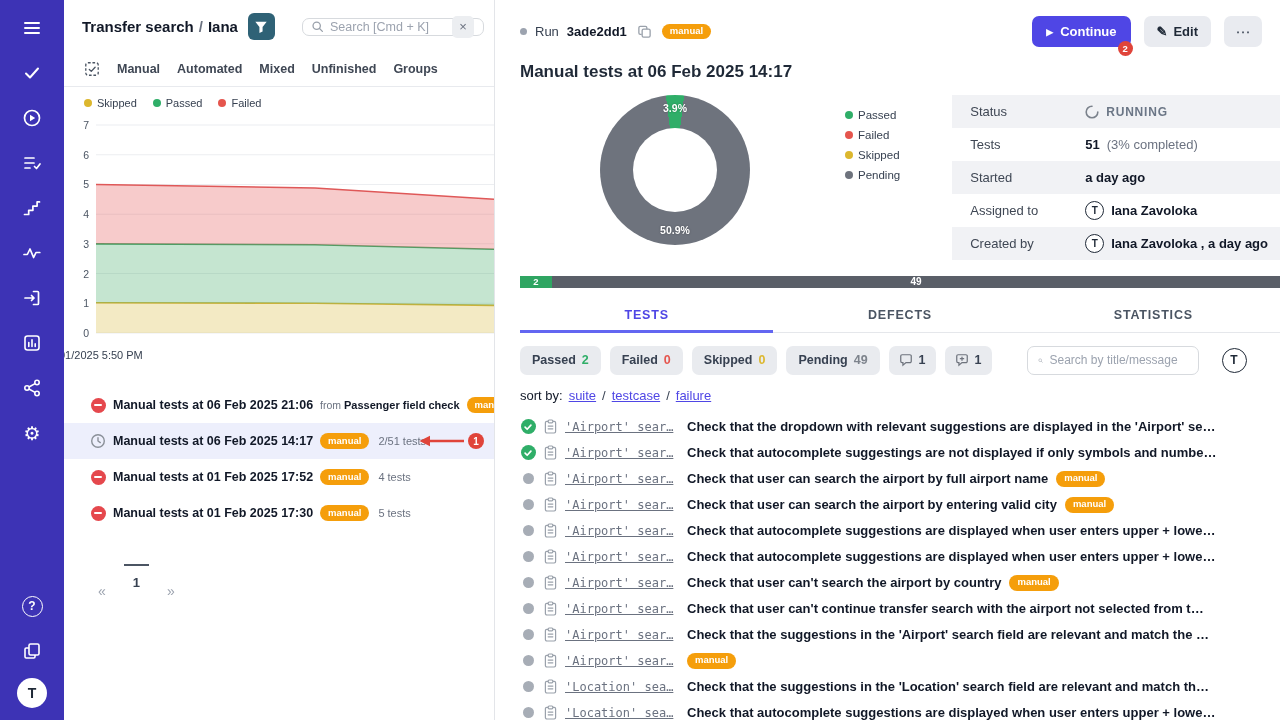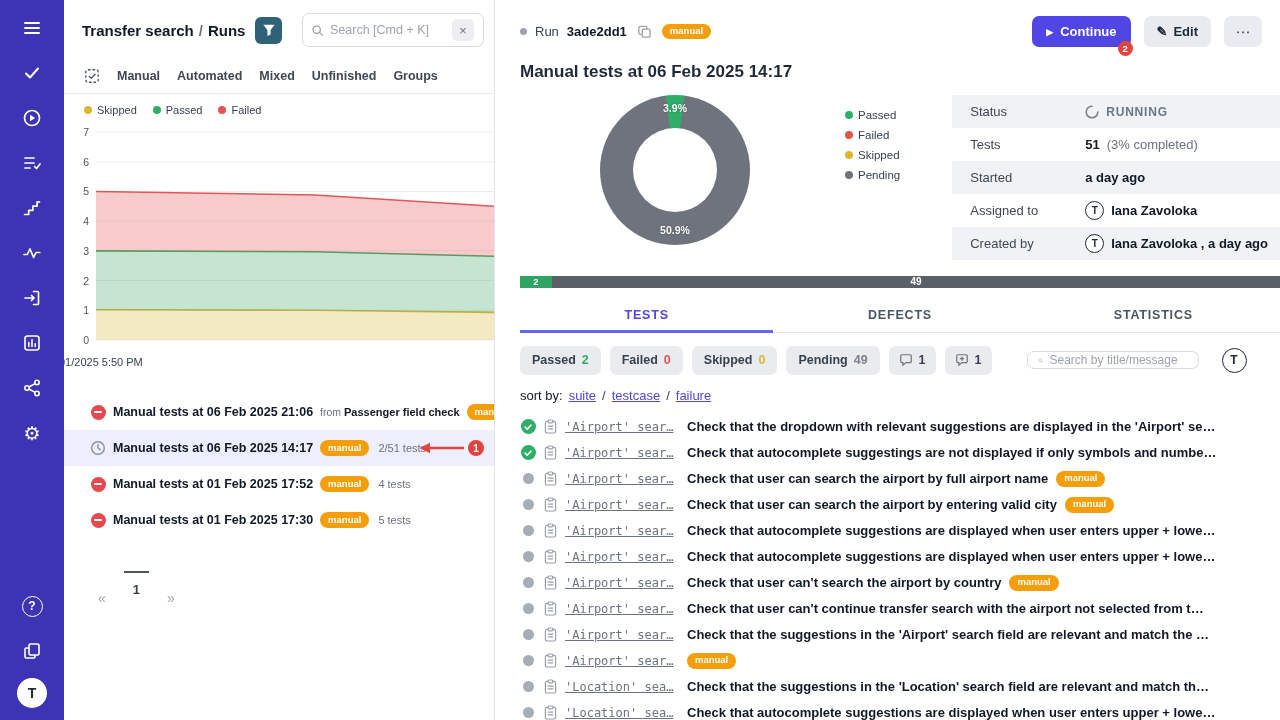--- a/index.html
+++ b/index.html
@@ -15,21 +15,21 @@
   .sb-bottom { margin-top:auto; display:flex; flex-direction:column; align-items:center; }
   .sb-help { width:21px; height:21px; border-radius:50%; border:1.7px solid #fff; color:#fff; font-size:12px; font-weight:700; display:flex; align-items:center; justify-content:center; }
   .sb-avatar { width:30px; height:30px; border-radius:50%; background:#fff; color:#1f2937; font-weight:700; font-size:14px; display:flex; align-items:center; justify-content:center; border:none; cursor:pointer; }
 
   
   .left-panel { width:431px; flex:none; border-right:1px solid #e3e5e9; display:flex; flex-direction:column; background:#fff; overflow:hidden; }
   .lp-header { display:flex; align-items:center; padding:13px 10px 11px 18px; gap:10px; }
   .breadcrumb { font-size:15px; font-weight:700; color:#111827; white-space:nowrap; }
   .breadcrumb .sep { color:#6b7280; margin:0 5px; }
   .filter-btn { width:27px; height:27px; flex:none; border-radius:6px; background:#2f6276; border:none; display:flex; align-items:center; justify-content:center; cursor:pointer; }
-  .lp-search { margin-left:auto; display:flex; align-items:center; border:1px solid #d7dade; border-radius:7px; height:34px; padding:0 4px 0 8px; gap:6px; width:182px; background:#fff; }
+  .lp-search { margin-left:auto; display:flex; align-items:center; border:1px solid #d7dade; border-radius:7px; height:18px; padding:0 4px 0 8px; gap:6px; width:182px; background:#fff; }
   .lp-search input { border:none; outline:none; font-size:12.5px; width:116px; color:#374151; background:transparent; }
   .lp-search input::placeholder { color:#9ca3af; }
   .clear-btn { width:22px; height:22px; flex:none; border-radius:5px; background:#eceef1; border:none; color:#6b7280; font-size:13px; display:flex; align-items:center; justify-content:center; cursor:pointer; }
 
   .lp-tabs { display:flex; align-items:center; gap:17px; padding:0 14px 0 20px; height:36px; border-bottom:1px solid #e8eaee; font-size:12.5px; font-weight:700; color:#3f4754; }
   .lp-tab { cursor:pointer; white-space:nowrap; }
   .lp-legend { display:flex; align-items:center; gap:16px; padding:10px 0 4px 20px; font-size:11px; color:#374151; }
   .legend-item { display:flex; align-items:center; cursor:pointer; }
   .dot { width:8px; height:8px; border-radius:50%; display:inline-block; margin-right:5px; }
 
@@ -102,21 +102,21 @@
   .p-pending { flex:1; background:#5a5f68; color:#fff; font-size:10px; font-weight:700; display:flex; align-items:center; justify-content:center; }
 
   .main-tabs { display:flex; margin-top:10px; border-bottom:1px solid #e5e7eb; }
   .main-tab { flex:1; text-align:center; padding:10px 0 8px; font-size:12.5px; font-weight:700; letter-spacing:.8px; color:#4b5563; cursor:pointer; border-bottom:3px solid transparent; margin-bottom:-1px; }
   .main-tab.active { color:#4f46e5; border-bottom-color:#6366f1; }
 
   .filter-row { display:flex; align-items:center; gap:9px; margin-top:13px; padding-right:18px; }
   .filter-chip { background:#e9ebef; border:none; border-radius:7px; height:29px; padding:0 12px; font-size:12.5px; font-weight:600; color:#374151; display:flex; align-items:center; gap:6px; cursor:pointer; white-space:nowrap; }
   .chip-count { font-weight:700; }
   .counter-btn { background:#e9ebef; border:none; border-radius:7px; height:29px; padding:0 10px; display:flex; align-items:center; gap:6px; font-size:12.5px; font-weight:600; color:#374151; cursor:pointer; }
-  .t-search { margin-left:26px; display:flex; align-items:center; gap:7px; border:1px solid #d7dade; border-radius:7px; height:18px; padding:0 10px; width:172px; flex:none; background:#fff; }
+  .t-search { margin-left:26px; display:flex; align-items:center; gap:7px; border:1px solid #d7dade; border-radius:7px; height:29px; padding:0 10px; width:172px; flex:none; background:#fff; }
   .t-search input { border:none; outline:none; font-size:12px; width:138px; color:#374151; background:transparent; }
   .t-search input::placeholder { color:#9ca3af; }
   .filter-avatar { margin-left:14px; width:25px; height:25px; border-radius:50%; border:1.5px solid #1f2937; background:#fff; font-weight:700; font-size:12px; color:#1f2937; display:flex; align-items:center; justify-content:center; cursor:pointer; flex:none; }
 
   .sort-row { display:flex; align-items:center; gap:6px; margin-top:13px; font-size:13px; color:#111827; }
   .sort-item { display:flex; align-items:center; gap:6px; }
   .sort-item a { color:#4f46e5; text-decoration:underline; cursor:pointer; }
   .sort-sep { color:#374151; }
 
   .tests { margin-top:11px; display:flex; flex-direction:column; overflow:hidden; }
@@ -200,21 +200,21 @@
             <path d="M13 14v1.8a1.2 1.2 0 0 1-1.2 1.2H4.2A1.2 1.2 0 0 1 3 15.8V8.2A1.2 1.2 0 0 1 4.2 7H7"></path>
           </svg>
       </button>
       <button class="sb-avatar">T</button>
     </div>
   </nav>
 
   <section class="left-panel">
     <div class="lp-header">
       <div class="breadcrumb">
-        <span>Transfer search</span><span class="sep">/</span><span>Runs</span>
+        <span>Transfer search</span><span class="sep">/</span><span>Iana</span>
       </div>
       <button class="filter-btn">
         <svg width="14" height="14" viewBox="0 0 16 16">
             <path d="M1.5 2h13L9.8 8v5l-3.6 1.8V8z" fill="#fff"></path>
           </svg>
       </button>
       <div class="lp-search">
         <svg width="13" height="13" viewBox="0 0 16 16" fill="none" stroke="#9aa1ab" stroke-width="1.6">
             <circle cx="7" cy="7" r="4.5"></circle>
             <path d="M10.5 10.5 14 14" stroke-linecap="round"></path>

